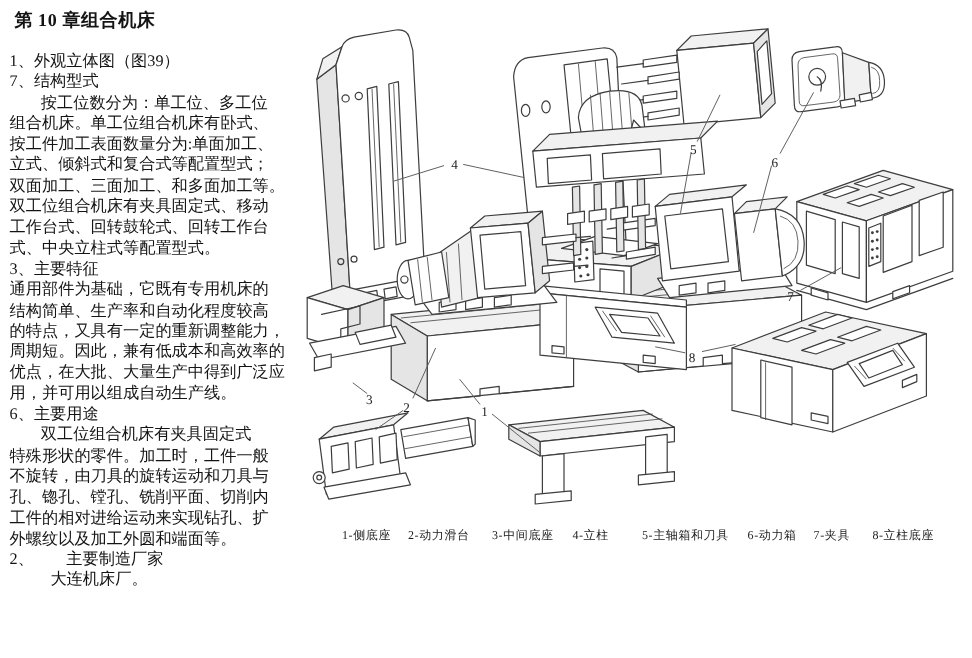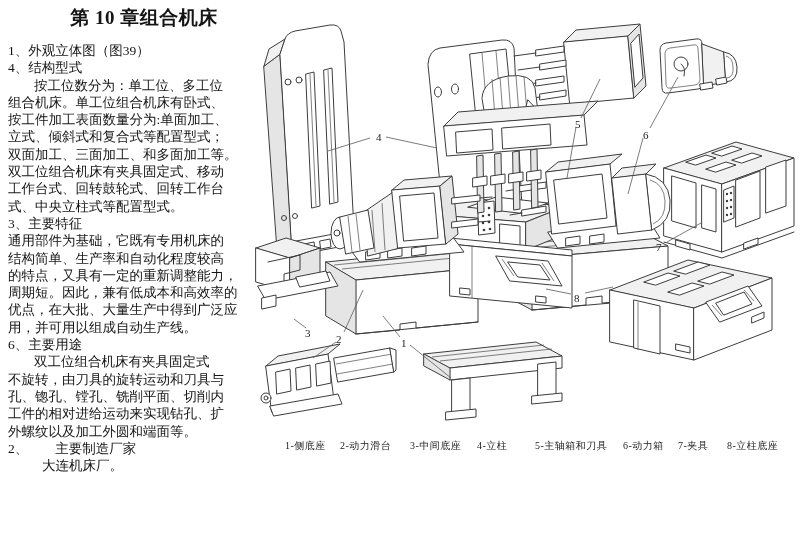--- a/index.html
+++ b/index.html
@@ -1,19 +1,19 @@
 <!DOCTYPE html>
 <html><head>
 <meta charset="utf-8">
 <style>
   html,body{margin:0;padding:0;}
   body{width:810px;height:548px;background:#ffffff;overflow:hidden;position:relative;
        font-family:"Liberation Serif","DejaVu Serif",serif;color:#141414;}
   .text-col{position:absolute;left:8px;top:8px;width:268px;}
-  .doc-title{font-size:19px;font-weight:700;margin:0 0 0 4px;height:20px;line-height:20px;letter-spacing:0.5px;text-align:center;}
+  .doc-title{font-size:15px;font-weight:700;margin:0 0 0 4px;height:20px;line-height:20px;letter-spacing:0.5px;}
   .doc-lines{margin-top:14px;}
   .doc-line{font-size:13.5px;height:17.3px;line-height:17.3px;white-space:nowrap;}
   .ind2{padding-left:26px;}
   .ind3{padding-left:34px;}
   .figure{position:absolute;left:0;top:0;width:810px;height:548px;}
   svg{position:absolute;left:0;top:0;}
   svg .s{stroke:#3d3d3d;stroke-width:1;stroke-linejoin:round;stroke-linecap:round;fill:none;}
   svg .fw{fill:#ffffff;}
   svg .fl{fill:#f1f1f1;}
   svg .fm{fill:#e5e5e5;}
@@ -22,38 +22,39 @@
   svg text.callout{font-family:"Liberation Serif",serif;font-size:11px;fill:#222;}
   .caption-item{position:absolute;top:439px;font-size:10px;font-weight:400;letter-spacing:0.5px;white-space:nowrap;color:#1c1c1c;}
 </style>
 </head>
 <body>
 
 <div class="text-col">
   <h1 class="doc-title">第 10 章组合机床</h1>
   <div class="doc-lines">
     <div class="doc-line">1、外观立体图（图39）</div>
-    <div class="doc-line">4、结构型式</div>
+    <div class="doc-line">7、结构型式</div>
     <div class="doc-line ind2">按工位数分为：单工位、多工位</div>
     <div class="doc-line">组合机床。单工位组合机床有卧式、</div>
     <div class="doc-line">按工件加工表面数量分为:单面加工、</div>
     <div class="doc-line">立式、倾斜式和复合式等配置型式；</div>
     <div class="doc-line">双面加工、三面加工、和多面加工等。</div>
     <div class="doc-line">双工位组合机床有夹具固定式、移动</div>
     <div class="doc-line">工作台式、回转鼓轮式、回转工作台</div>
     <div class="doc-line">式、中央立柱式等配置型式。</div>
     <div class="doc-line">3、主要特征</div>
     <div class="doc-line">通用部件为基础，它既有专用机床的</div>
     <div class="doc-line">结构简单、生产率和自动化程度较高</div>
     <div class="doc-line">的特点，又具有一定的重新调整能力，</div>
     <div class="doc-line">周期短。因此，兼有低成本和高效率的</div>
     <div class="doc-line">优点，在大批、大量生产中得到广泛应</div>
     <div class="doc-line">用，并可用以组成自动生产线。</div>
     <div class="doc-line">6、主要用途</div>
     <div class="doc-line ind2">双工位组合机床有夹具固定式</div>
+    <div class="doc-line">特殊形状的零件。加工时，工件一般</div>
     <div class="doc-line">不旋转，由刀具的旋转运动和刀具与</div>
     <div class="doc-line">孔、锪孔、镗孔、铣削平面、切削内</div>
     <div class="doc-line">工件的相对进给运动来实现钻孔、扩</div>
     <div class="doc-line">外螺纹以及加工外圆和端面等。</div>
     <div class="doc-line">2、　　主要制造厂家</div>
     <div class="doc-line ind3">大连机床厂。</div>
   </div>
 </div>
 
 <div class="figure">

